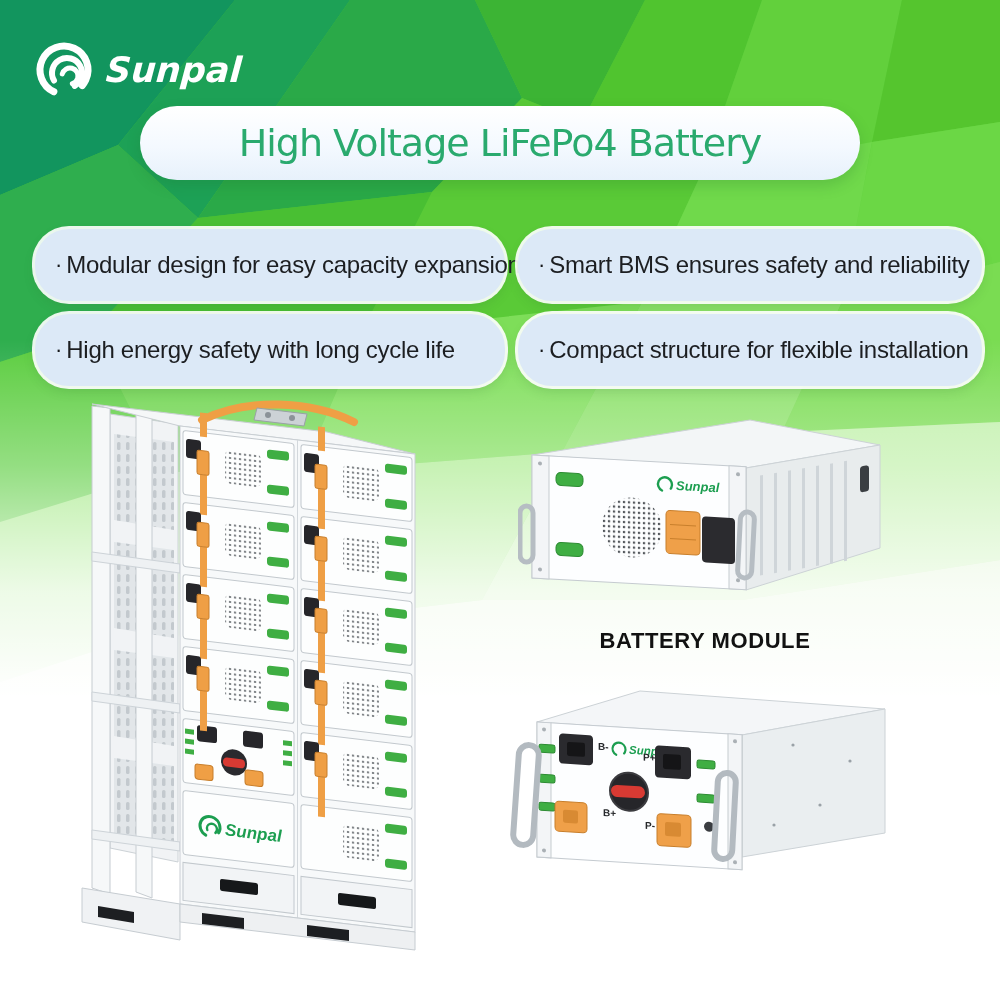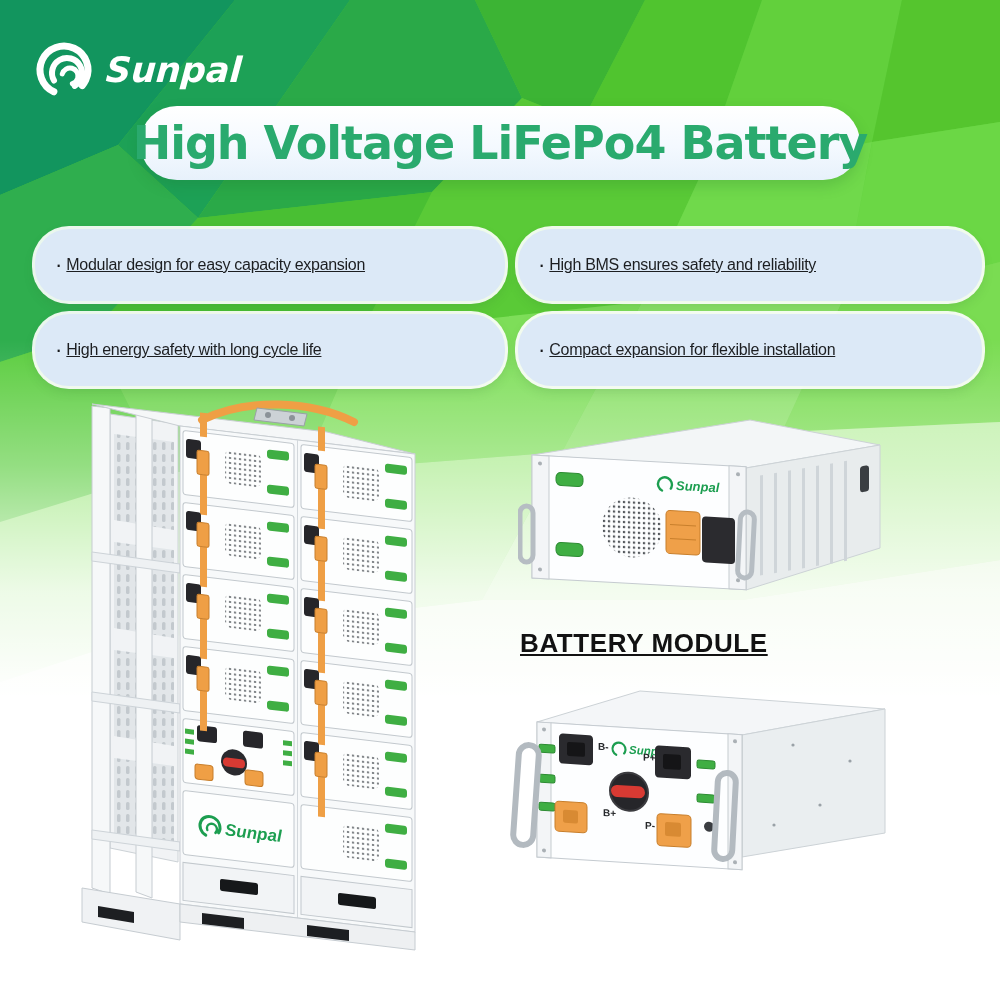--- a/index.html
+++ b/index.html
@@ -18,41 +18,41 @@
   }
 
   
   .title-pill{
     left:140px;top:106px;width:720px;height:74px;border-radius:38px;
     background:linear-gradient(180deg,#ffffff 0%,#f4f9ff 55%,#e7f1fb 100%);
     display:flex;align-items:center;justify-content:center;
     box-shadow:0 6px 14px rgba(30,110,40,.22);
   }
   .title-pill span{
-    font-family:"DejaVu Sans",sans-serif;font-weight:bold;font-size:46px;
+    font-family:"DejaVu Sans",sans-serif;font-weight:normal;font-size:38px;
     letter-spacing:-1px;color:#2aaa6e;white-space:nowrap;
   }
 
   
   .pill{
     position:absolute;height:72px;border-radius:34px;background:#dce9f7;
     box-shadow:0 0 0 3px rgba(255,255,255,.9),0 5px 12px rgba(50,110,50,.20);
     display:flex;align-items:center;padding:0 20px;box-sizing:border-box;z-index:2;
   }
   .pill .bullet{font-size:22px;color:#17181a;margin-right:4px;line-height:1;}
-  .pill .ftext{font-size:16px;letter-spacing:-0.3px;color:#1c1e21;white-space:nowrap;text-decoration:underline;}
+  .pill .ftext{font-size:24px;letter-spacing:-0.3px;color:#1c1e21;white-space:nowrap;}
   .pill1{left:35px;top:229px;width:470px;}
   .pill2{left:518px;top:229px;width:464px;}
   .pill3{left:35px;top:314px;width:470px;}
   .pill4{left:518px;top:314px;width:464px;}
 
   
   .caption{
-    position:absolute;z-index:2;color:#121212;
-    font-weight:bold;font-size:26px;letter-spacing:0.6px;white-space:nowrap;text-decoration:underline;
+    position:absolute;z-index:2;text-align:center;color:#121212;
+    font-weight:bold;font-size:22px;letter-spacing:0.6px;white-space:nowrap;
   }
   .cap-module{left:520px;top:628px;width:370px;}
   .cap-control{left:490px;top:884px;width:432px;}
 
   svg text{font-family:"Liberation Sans",sans-serif;}
 </style>
 </head>
 <body>
 
 <div class="poster">
@@ -111,29 +111,29 @@
   <div class="layer title-pill">
     <span>High Voltage LiFePo4 Battery</span>
   </div>
 
   <div class="pill pill1">
     <span class="bullet">·</span>
     <span class="ftext">Modular design for easy capacity expansion</span>
   </div>
   <div class="pill pill2">
     <span class="bullet">·</span>
-    <span class="ftext">High BMS ensures safety and reliability</span>
+    <span class="ftext">Smart BMS ensures safety and reliability</span>
   </div>
   <div class="pill pill3">
     <span class="bullet">·</span>
     <span class="ftext">High energy safety with long cycle life</span>
   </div>
   <div class="pill pill4">
     <span class="bullet">·</span>
-    <span class="ftext">Compact expansion for flexible installation</span>
+    <span class="ftext">Compact structure for flexible installation</span>
   </div>
 
   <svg class="layer" style="left:52px;top:392px;" width="414" height="566" viewBox="0 0 414 566">
     <defs>
       <pattern id="vdots" width="5" height="5" patternUnits="userSpaceOnUse">
         <circle cx="2" cy="2" r="1.1" fill="#4c5156"></circle>
       </pattern>
       <pattern id="slots" width="9" height="12" patternUnits="userSpaceOnUse">
         <rect x="2" y="2" width="3.5" height="8" rx="1.5" fill="#c3c9ce"></rect>
       </pattern>

